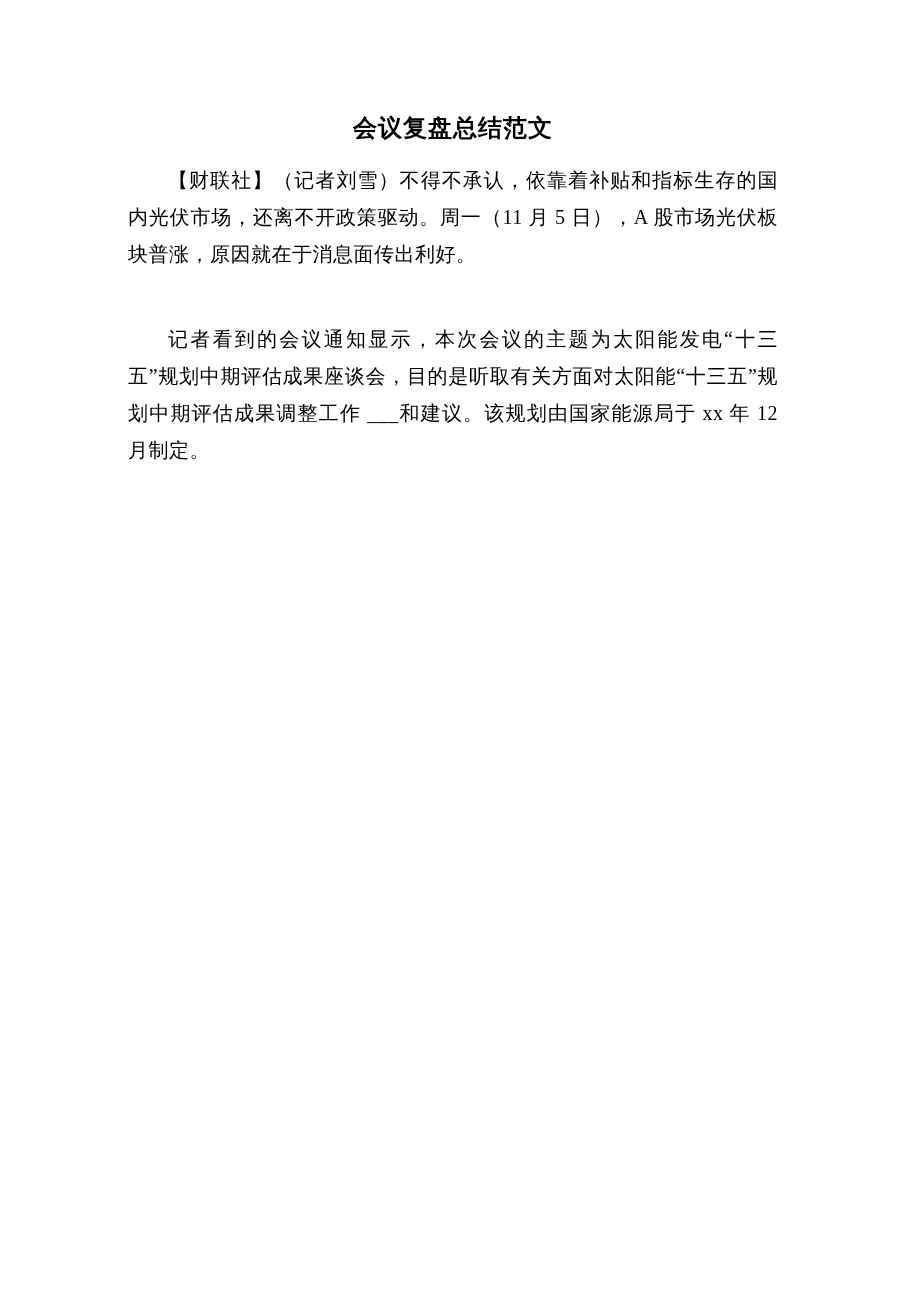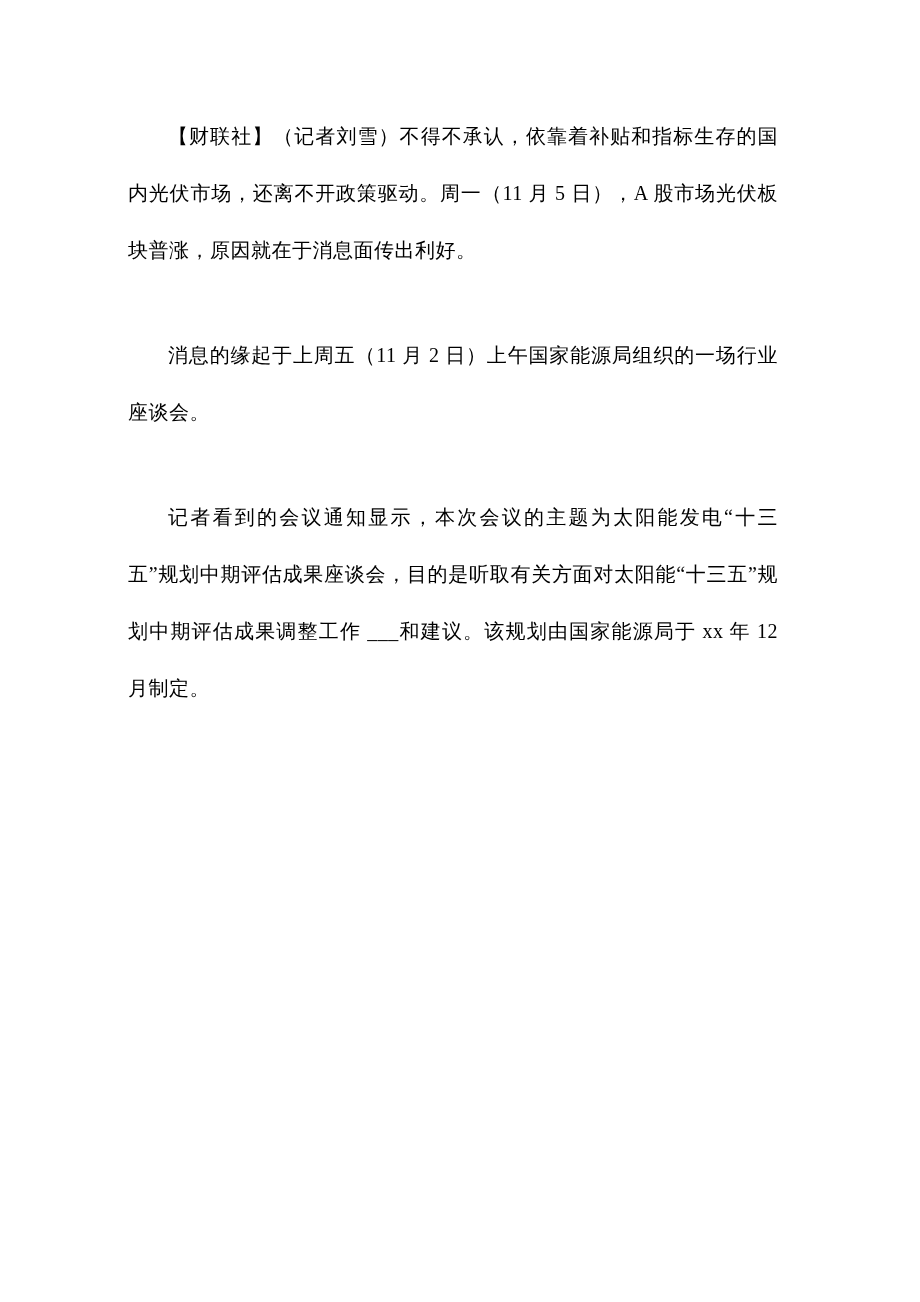--- a/index.html
+++ b/index.html
@@ -26,32 +26,32 @@
     margin: 0 0 14px 0;
     font-size: 24px;
     font-weight: bold;
     line-height: 40px;
     text-align: center;
     letter-spacing: 1px;
   }
   .para {
     margin: 0 0 48px 0;
     font-size: 20px;
-    line-height: 57px;
+    line-height: 37px;
     text-align: justify;
     text-indent: 2em;
     letter-spacing: 0.5px;
     word-break: break-all;
   }
 </style>
 </head>
 <body>
 
 <div class="page">
+  <h1 class="doc-title">会议复盘总结范文</h1>
 
   <p class="para">【财联社】（记者刘雪）不得不承认，依靠着补贴和指标生存的国内光伏市场，还离不开政策驱动。周一（11 月 5 日），A 股市场光伏板块普涨，原因就在于消息面传出利好。</p>
 
-  <p class="para">消息的缘起于上周五（11 月 2 日）上午国家能源局组织的一场行业座谈会。</p>
 
 
 
   <p class="para">记者看到的会议通知显示，本次会议的主题为太阳能发电“十三五”规划中期评估成果座谈会，目的是听取有关方面对太阳能“十三五”规划中期评估成果调整工作 ___和建议。该规划由国家能源局于 xx 年 12 月制定。</p>
 </div>
 
 </body></html>

